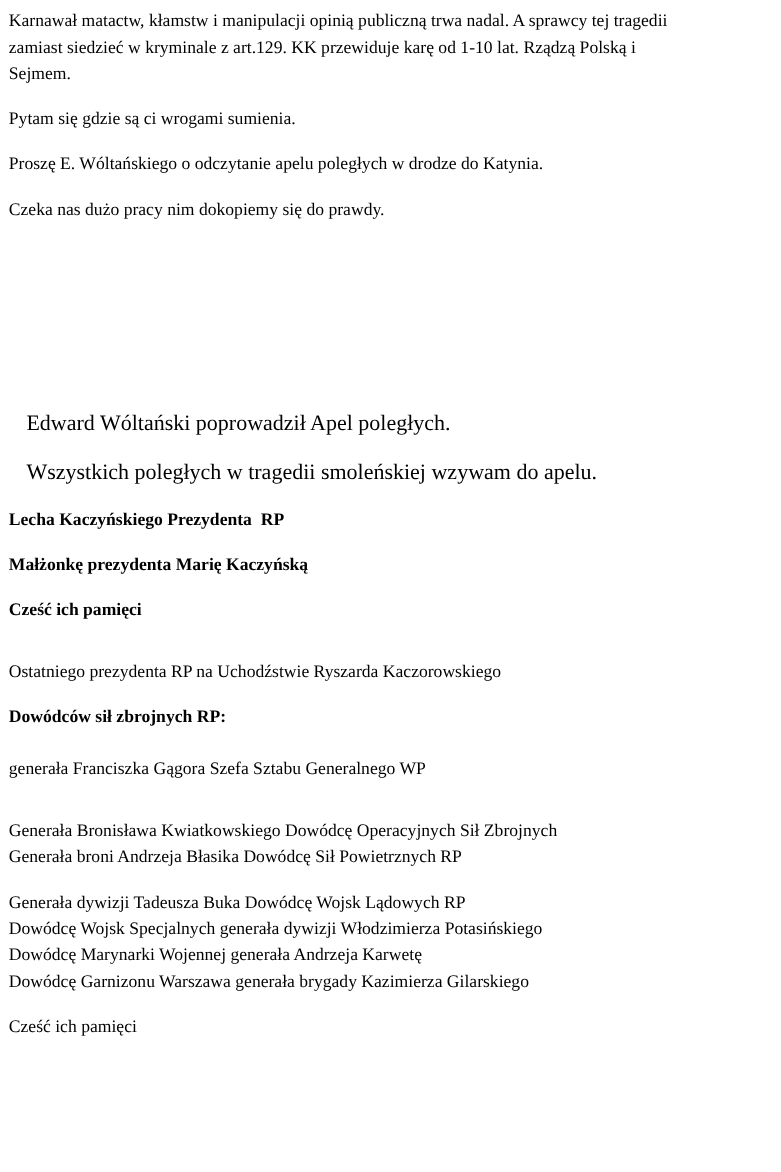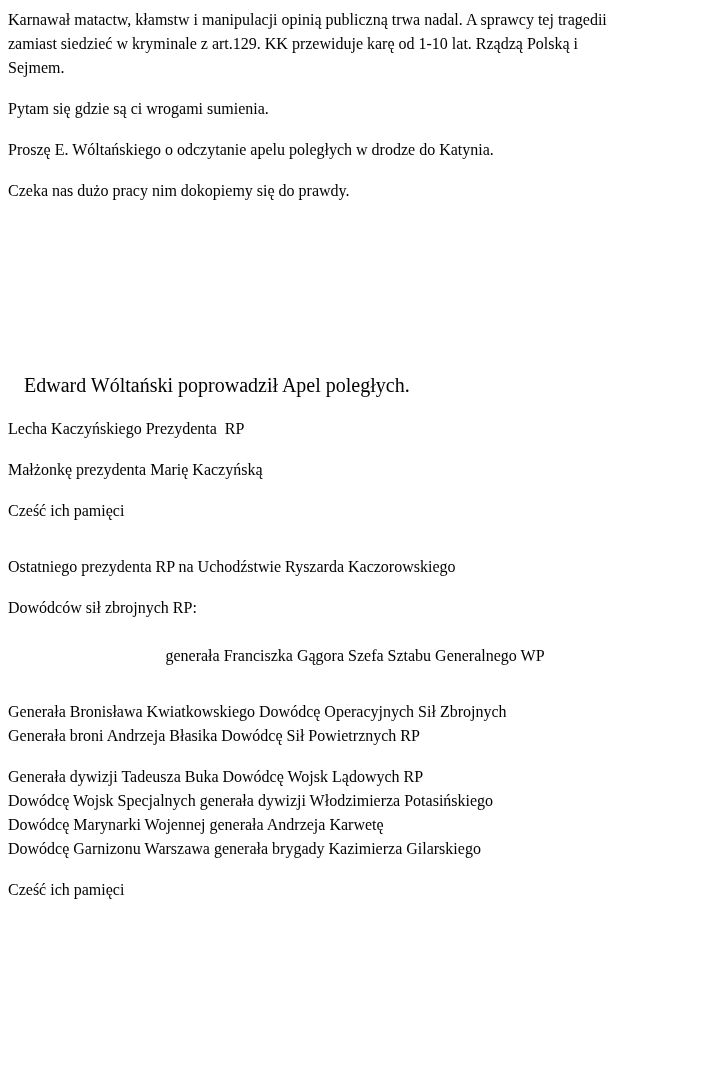--- a/index.html
+++ b/index.html
@@ -23,24 +23,24 @@
   }
   .doc p.first {
     margin-top: 0;
   }
   .doc p.large {
     font-size: 20px;
     line-height: 24px;
     margin: 20px 16px;
   }
   .doc p.bold {
-    font-weight: normal;
+    font-weight: bold;
   }
   .doc p.mt20 { margin-top: 32px; }
-  .doc p.mt24 { margin-top: 24px; text-align: center; }
+  .doc p.mt24 { margin-top: 24px; }
   .blank-gap {
     height: 133px;
   }
 </style>
 </head>
 <body>
 
 <div class="doc">
 
   <p class="first">Karnawał matactw, kłamstw i manipulacji opinią publiczną trwa nadal. A sprawcy tej tragedii
@@ -51,20 +51,21 @@
 
 
   <p>Proszę E. Wóltańskiego o odczytanie apelu poległych w drodze do Katynia.</p>
 
   <p>Czeka nas dużo pracy nim dokopiemy się do prawdy.</p>
 
   <div class="blank-gap"></div>
 
   <p class="large">Edward Wóltański poprowadził Apel poległych.</p>
 
+  <p class="large">Wszystkich poległych w tragedii smoleńskiej wzywam do apelu.</p>
 
   <p class="bold">Lecha Kaczyńskiego Prezydenta  RP</p>
 
   <p class="bold">Małżonkę prezydenta Marię Kaczyńską</p>
 
   <p class="bold">Cześć ich pamięci</p>
 
   <p class="mt20">Ostatniego prezydenta RP na Uchodźstwie Ryszarda Kaczorowskiego</p>
 
 

